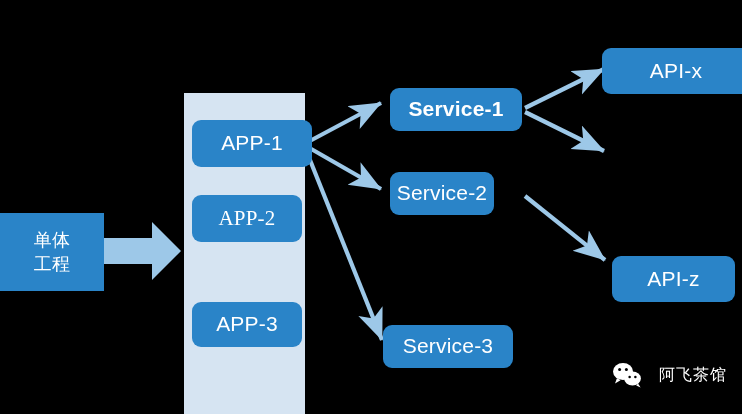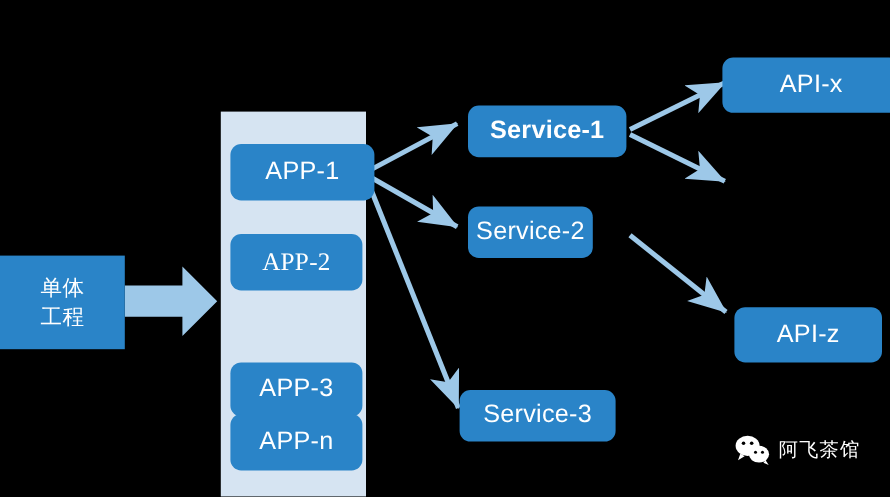--- a/index.html
+++ b/index.html
@@ -44,21 +44,21 @@
     z-index: 1;
   }
   .mono-box {
     font-size: 18px;
     line-height: 1.35;
   }
   .watermark {
     position: absolute;
     display: flex;
     align-items: center;
-    gap: 7px;
+    gap: 17px;
     z-index: 5;
   }
   .wm-text {
     color: #ffffff;
     font-size: 16px;
     letter-spacing: 1px;
     white-space: nowrap;
   }
   .wm-logo { display: block; }
 </style>
@@ -97,23 +97,20 @@
 
   <div class="node rounded" style="left:192px; top:120px; width:120px; height:47px;">
     <span>APP-1</span>
   </div>
   <div class="node rounded" style="left:192px; top:195px; width:110px; height:47px;font-family:Liberation Serif, serif;">
     <span>APP-2</span>
   </div>
   <div class="node rounded" style="left:192px; top:254px; width:110px; height:45px;margin-top:48px;">
     <span>APP-3</span>
   </div>
-  <div class="node rounded" style="left:192px; top:345px; width:110px; height:47px;">
-    <span>APP-n</span>
-  </div>
 
   <div class="node rounded" style="left:390px; top:88px; width:132px; height:43px;font-weight:bold;">
     <span>Service-1</span>
   </div>
   <div class="node rounded" style="left:390px; top:172px; width:104px; height:43px;">
     <span>Service-2</span>
   </div>
   <div class="node rounded" style="left:383px; top:325px; width:130px; height:43px;">
     <span>Service-3</span>
   </div>

